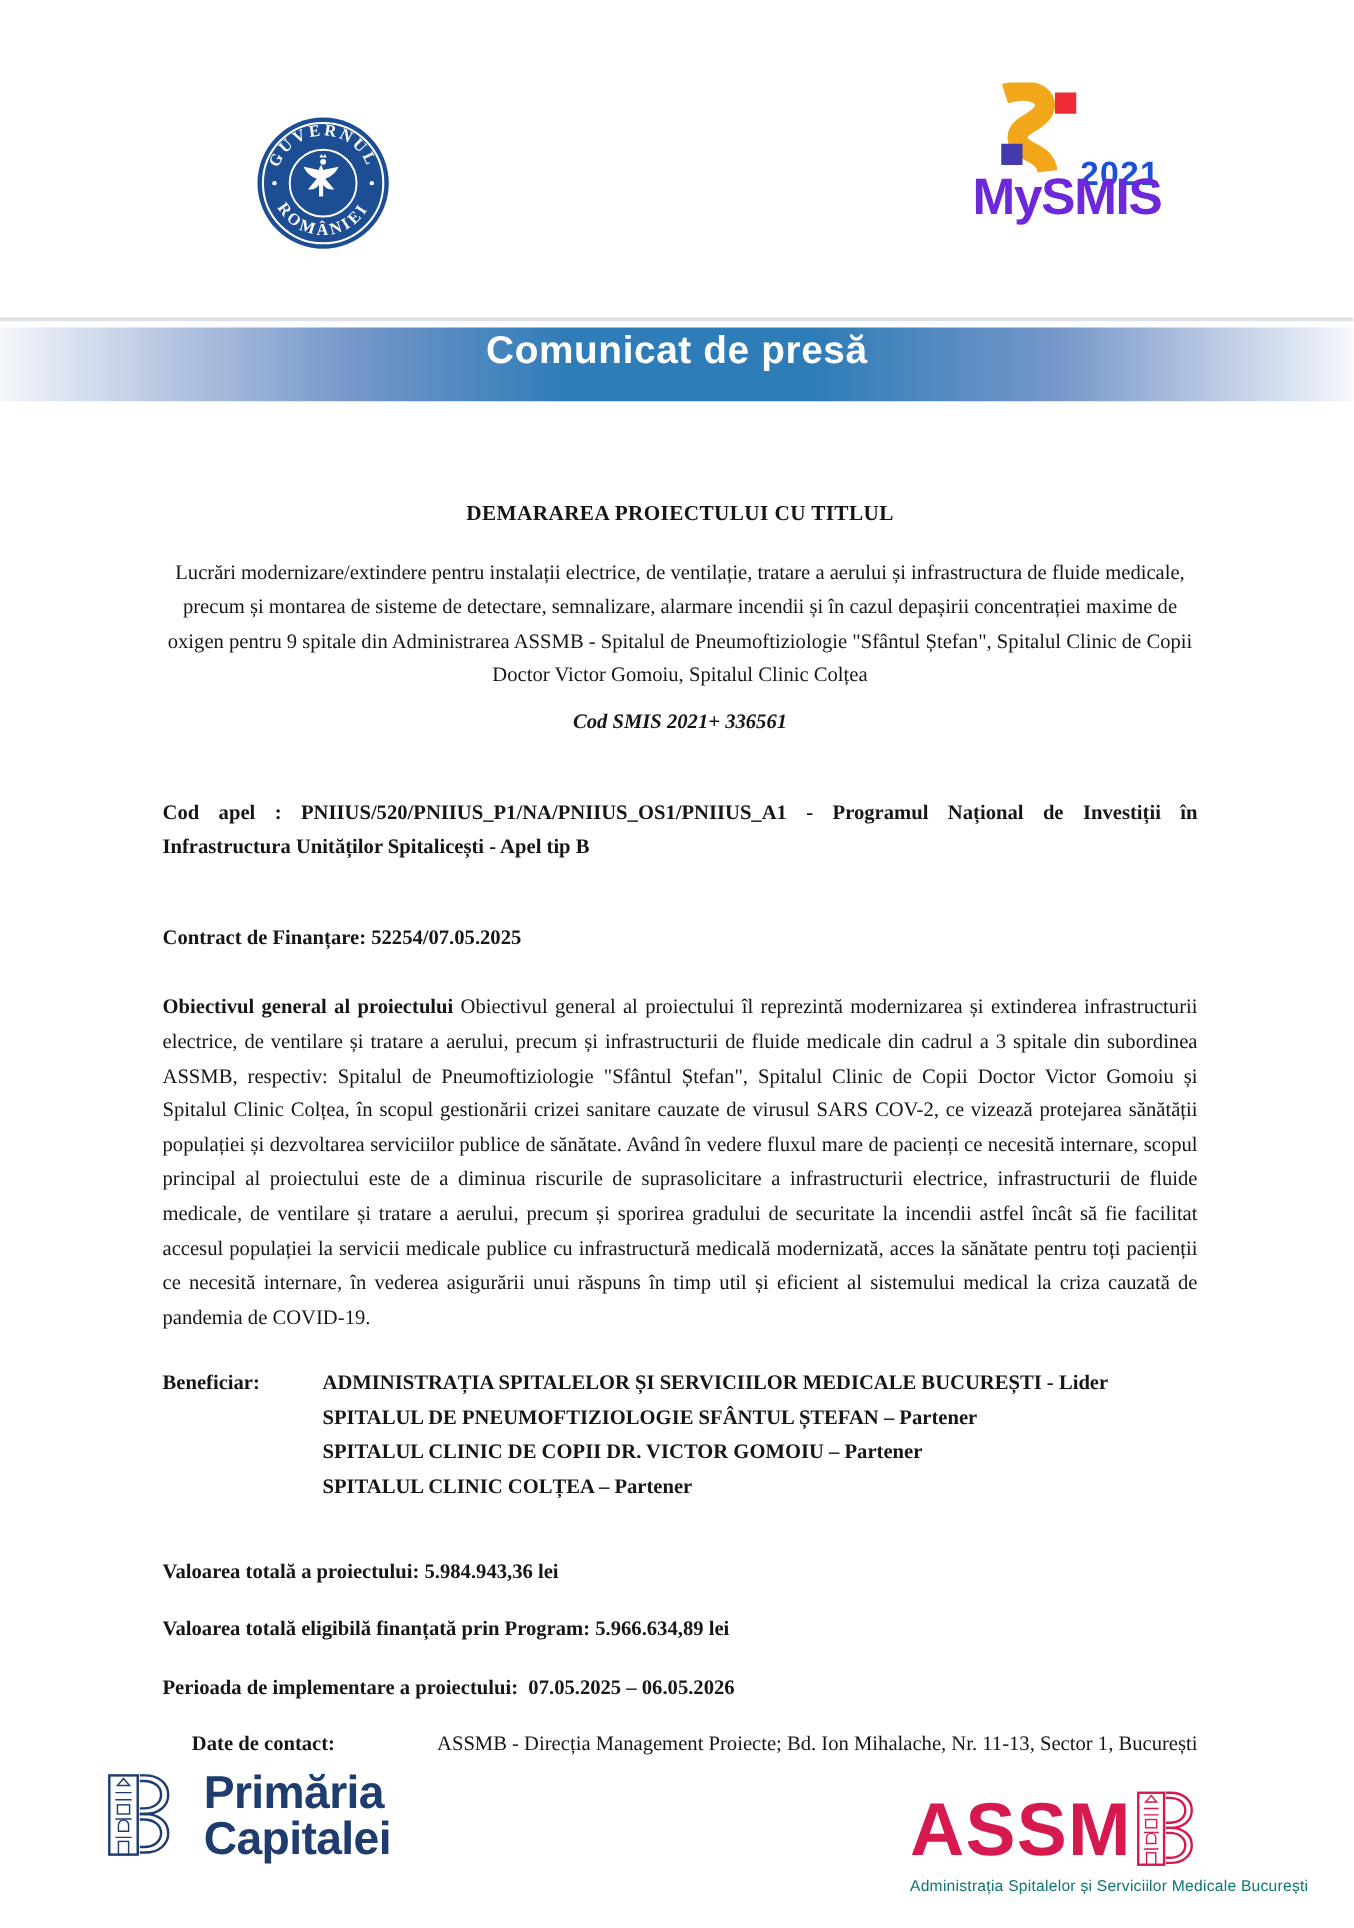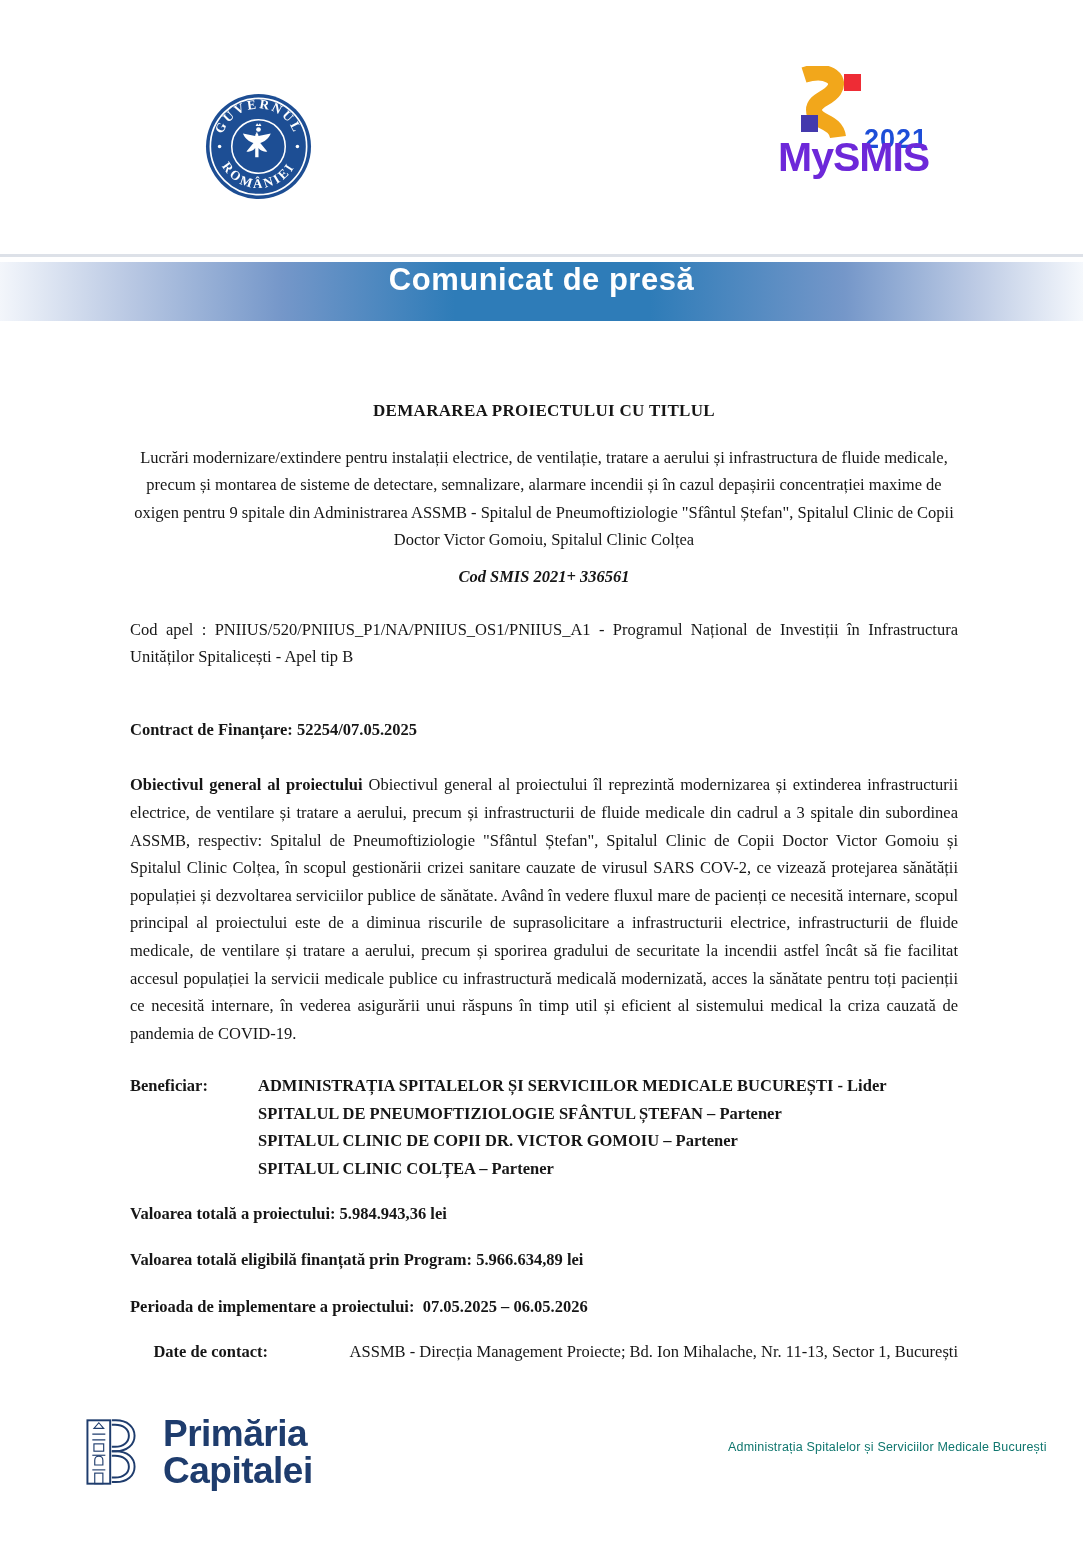--- a/index.html
+++ b/index.html
@@ -33,28 +33,28 @@
   .banner-title{
     font-family:"Liberation Sans",sans-serif;
     font-size:31px;font-weight:700;color:#ffffff;letter-spacing:0.5px;
   }
 
   
   .content{position:absolute;left:130px;top:390px;width:828px;font-size:16.5px;line-height:27.6px;}
   .doc-heading{margin:7px 0 0 0;text-align:center;font-size:17px;font-weight:700;letter-spacing:0.3px;}
   .project-title{margin:19px 0 0 0;text-align:center;}
   .cod-smis{margin:9px 0 0 0;text-align:center;font-weight:700;font-style:italic;}
-  .cod-apel{margin:25px 0 0 0;text-align:justify;font-weight:400;}
+  .cod-apel{margin:45px 0 0 0;text-align:justify;font-weight:700;}
   .contract{margin:45px 0 0 0;font-weight:700;}
   .objective{margin:28px 0 0 0;text-align:justify;}
   .objective .lead{font-weight:700;}
   .beneficiar{margin:25px 0 0 0;display:flex;}
   .beneficiar-label{font-weight:700;width:128px;flex:0 0 128px;}
   .beneficiar-items{flex:1;font-weight:700;}
-  .kv{margin:17px 0 0 0;font-weight:700;}
+  .kv{margin:40px 0 0 0;font-weight:700;}
   .kv2{margin:19px 0 0 0;font-weight:700;}
   .contact{margin:18px 0 0 0;display:flex;text-align:right;}
   .contact-label{font-weight:700;width:138px;flex:0 0 138px;}
   .contact-body{flex:1;}
   .contact-link{color:#2e5da9;text-decoration:underline;cursor:pointer;}
 
   
   .primaria{position:absolute;left:85px;top:1414px;display:flex;align-items:center;font-family:"Liberation Sans",sans-serif;}
   .primaria-emblem{width:52px;height:76px;margin-right:26px;}
   .primaria-text{color:#1e3c6d;font-size:37px;font-weight:700;line-height:37px;letter-spacing:-0.5px;}
@@ -163,16 +163,37 @@
         <rect x="12" y="68" width="10" height="13"></rect>
       </g>
     </svg>
     <div class="primaria-text">
       <div>Primăria</div>
       <div>Capitalei</div>
     </div>
   </div>
 
   <div class="assmb">
+    <div class="assmb-row">
+      <span class="assmb-word">ASSM</span>
+      <svg class="assmb-emblem" viewBox="0 0 64 84">
+        <g fill="none" stroke="#d6194f" stroke-width="2.6">
+          <rect x="3" y="3" width="28" height="78"></rect>
+          <path d="M33,3 h5 c14,0 23,8 23,19 c0,11 -9,19 -23,19 h-5"></path>
+          <path d="M33,8.5 h4 c10,0 17,5.5 17,13.5 c0,8 -7,13.5 -17,13.5 h-4"></path>
+          <path d="M33,41 h5 c14,0 23,8 23,19 c0,11 -9,19 -23,19 h-5"></path>
+          <path d="M33,46.5 h4 c10,0 17,5.5 17,13.5 c0,8 -7,13.5 -17,13.5 h-4"></path>
+        </g>
+        <g fill="none" stroke="#d6194f" stroke-width="1.5">
+          <path d="M17,6 l6,7 h-12 z"></path>
+          <path d="M9,20 h16 M9,27 h16"></path>
+          <rect x="11" y="32" width="12" height="9"></rect>
+          <path d="M9,46 h16"></path>
+          <path d="M12,52 a5,5 0 0 1 10,0 v6 h-10 z"></path>
+          <path d="M9,64 h16"></path>
+          <rect x="12" y="68" width="10" height="13"></rect>
+        </g>
+      </svg>
+    </div>
     <div class="assmb-sub">Administrația Spitalelor și Serviciilor Medicale București</div>
   </div>
 
 </div>
 
 </body></html>

